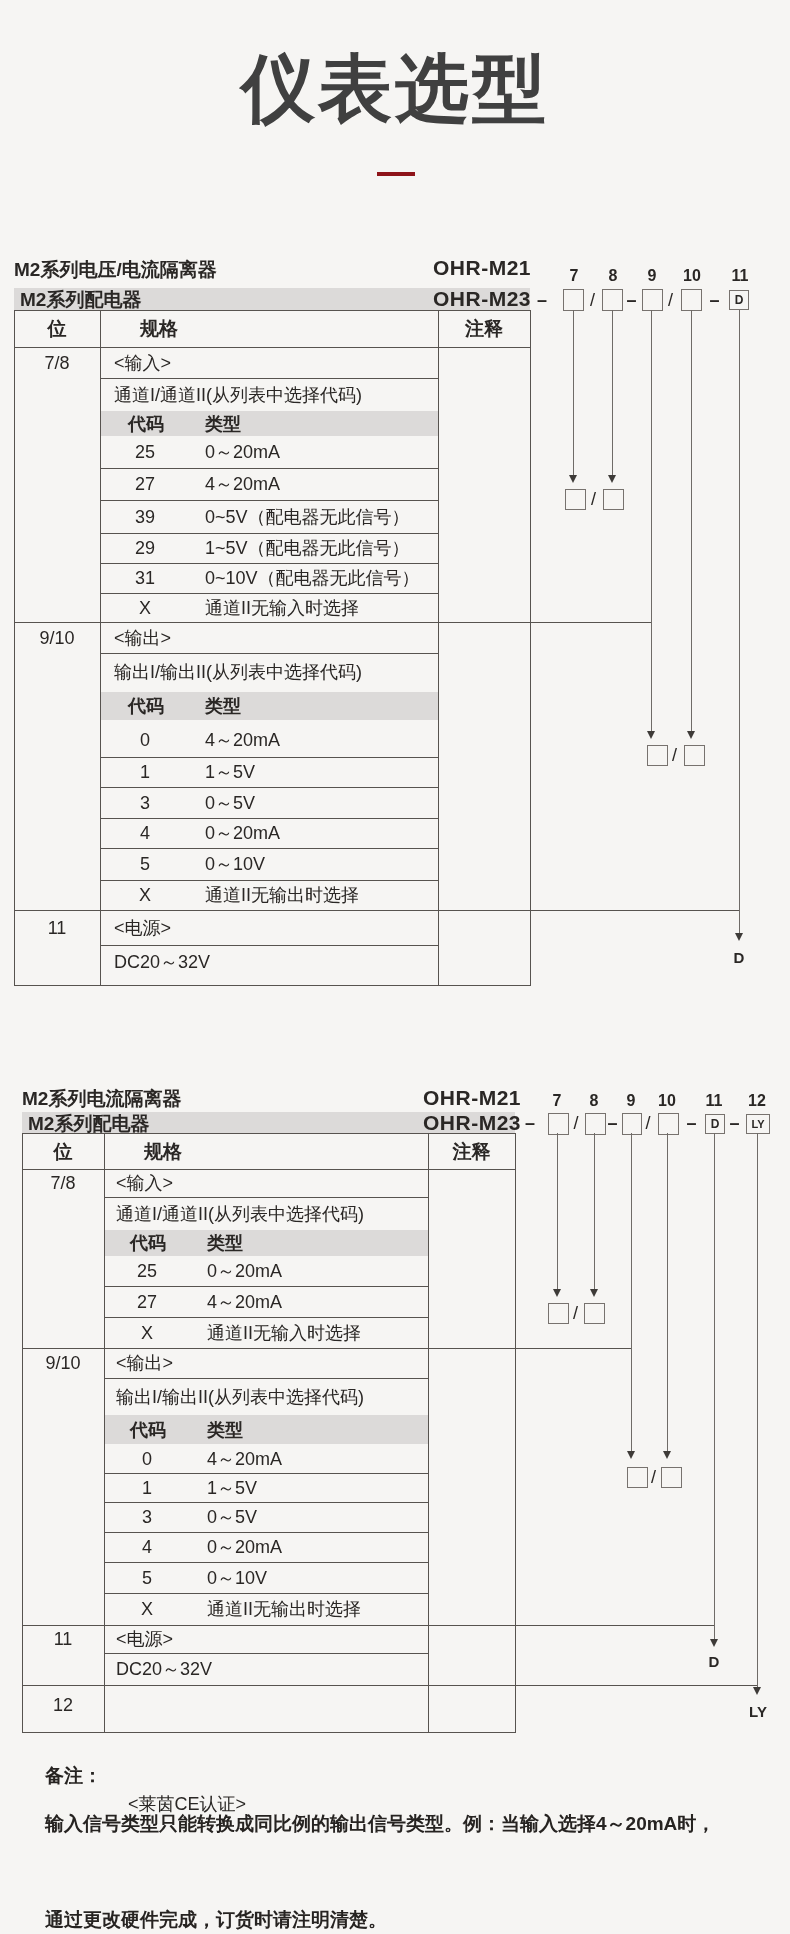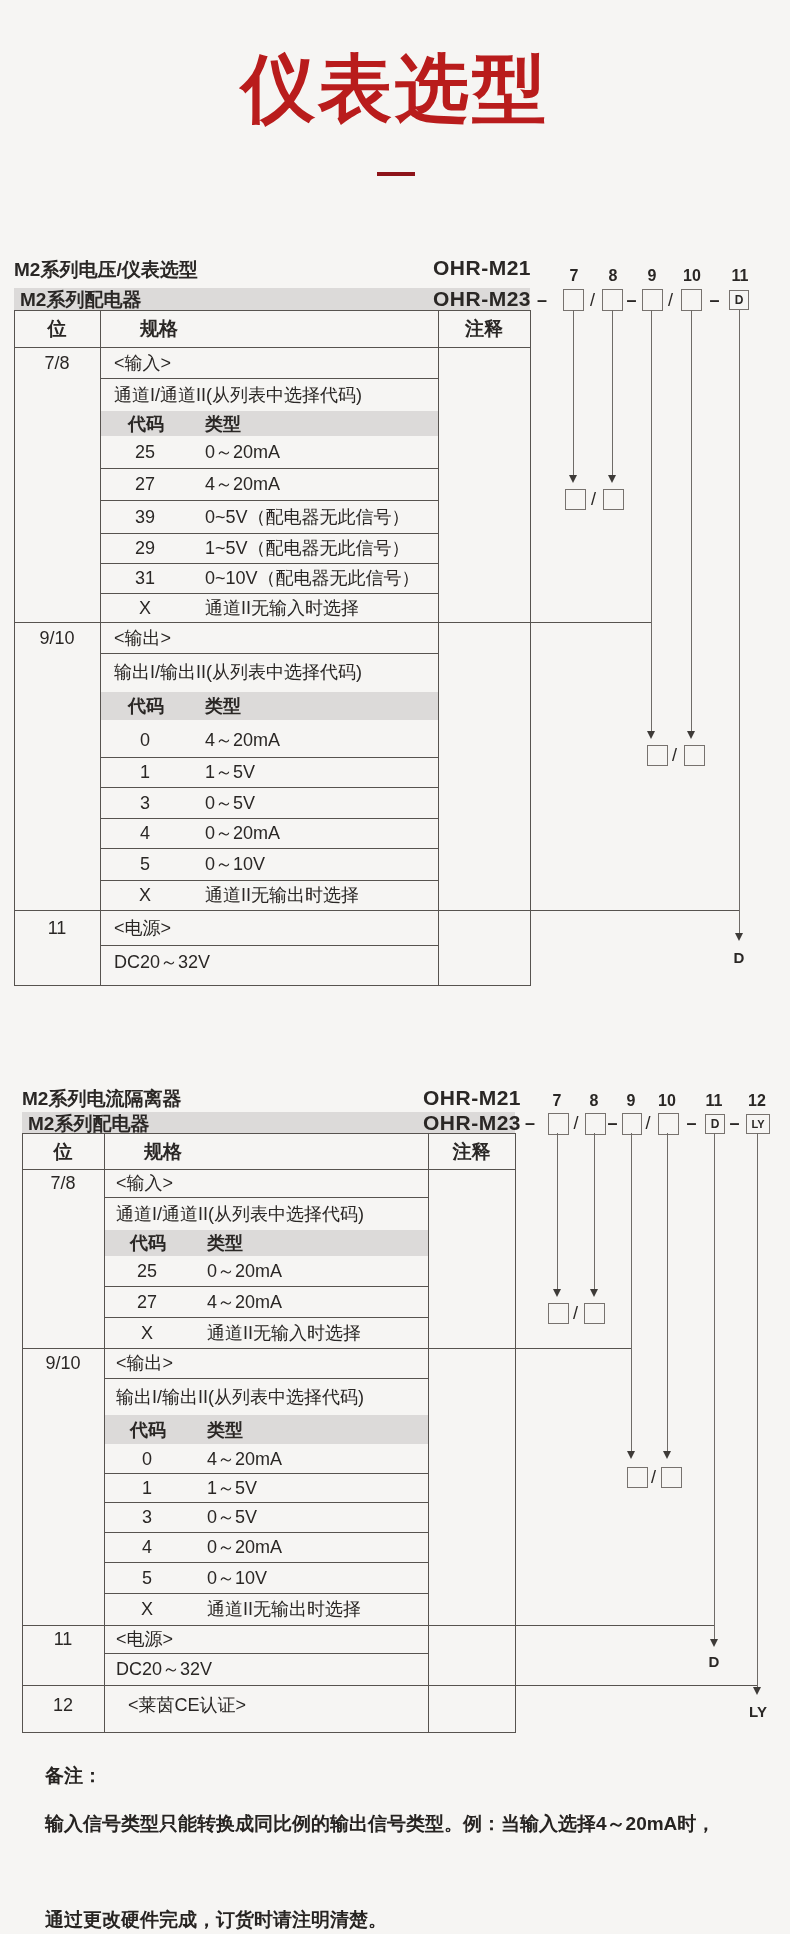--- a/index.html
+++ b/index.html
@@ -11,36 +11,36 @@
   .series{font-size:19px;font-weight:bold;}
   .model{font-size:21px;font-weight:bold;letter-spacing:.5px;}
   .digit{font-size:16px;font-weight:bold;}
   .hl{position:absolute;height:1px;background:#57534f;}
   .vl{position:absolute;width:1px;background:#57534f;}
   .stem{position:absolute;width:1px;background:#6f6b67;}
   .sq{position:absolute;border:1px solid #77726e;background:transparent;display:flex;align-items:center;justify-content:center;font-weight:bold;font-size:12px;color:#2a2725;}
   .arr{position:absolute;width:0;height:0;border-left:4px solid transparent;border-right:4px solid transparent;border-top:8px solid #3e3b38;}
   .gray{position:absolute;background:#dcdad9;}
   .band{position:absolute;background:#dcdad9;}
-  .title{position:absolute;left:0;top:40px;width:790px;text-align:center;font-weight:bold;font-size:74px;letter-spacing:3px;color:#b91c1c;}
+  .title{position:absolute;left:0;top:40px;width:790px;text-align:center;font-weight:bold;font-size:74px;letter-spacing:3px;color:#404040;}
   .reddash{position:absolute;left:377px;top:172px;width:38px;height:4px;background:#8e1419;}
   .note{position:absolute;font-weight:bold;font-size:18px;white-space:nowrap;color:#262321;}
   .note2{position:absolute;font-weight:bold;font-size:19px;white-space:nowrap;color:#262321;}
 </style>
 </head>
 <body>
 
 <div class="page">
 
   <div class="title">仪表选型</div>
   <div class="reddash"></div>
 
   <div class="layer">
 
-    <div class="t series" style="left:14px;top:256px;height:26px">M2系列电压/仪表选型</div>
+    <div class="t series" style="left:14px;top:256px;height:26px">M2系列电压/电流隔离器</div>
     <div class="t model" style="left:433px;top:254px;height:26px">OHR-M21</div>
     <div class="band" style="left:14px;top:288px;width:516px;height:23px"></div>
     <div class="t series" style="left:20px;top:288px;height:23px">M2系列配电器</div>
     <div class="t model" style="left:433px;top:287px;height:23px">OHR-M23</div>
 
     <div class="t c digit" style="left:562px;top:266px;width:24px;height:20px">7</div>
     <div class="t c digit" style="left:601px;top:266px;width:24px;height:20px">8</div>
     <div class="t c digit" style="left:640px;top:266px;width:24px;height:20px">9</div>
     <div class="t c digit" style="left:680px;top:266px;width:24px;height:20px">10</div>
     <div class="t c digit" style="left:728px;top:266px;width:24px;height:20px">11</div>
@@ -258,20 +258,20 @@
     <div class="t c" style="left:124px;top:1562px;width:46px;height:31px">5</div>
     <div class="t" style="left:207px;top:1562px;height:31px">0～10V</div>
     <div class="t c" style="left:124px;top:1593px;width:46px;height:32px">X</div>
     <div class="t" style="left:207px;top:1593px;height:32px">通道II无输出时选择</div>
 
     <div class="t c" style="left:22px;top:1625px;width:82px;height:28px">11</div>
     <div class="t" style="left:116px;top:1625px;height:28px">&lt;电源&gt;</div>
     <div class="t" style="left:116px;top:1653px;height:32px">DC20～32V</div>
 
     <div class="t c" style="left:22px;top:1685px;width:82px;height:40px">12</div>
-    <div class="t" style="left:128px;top:1685px;height:40px">&lt;莱茵CE认证&gt;</div>
+    <div class="t" style="left:128px;top:1784px;height:40px">&lt;莱茵CE认证&gt;</div>
 
     <div class="note2" style="left:45px;top:1763px">备注：</div>
     <div class="note2" style="left:45px;top:1811px">输入信号类型只能转换成同比例的输出信号类型。例：当输入选择4～20mA时，</div>
     <div class="note2" style="left:45px;top:1907px">通过更改硬件完成，订货时请注明清楚。</div>
   </div>
 
 </div>
 
 </body></html>

